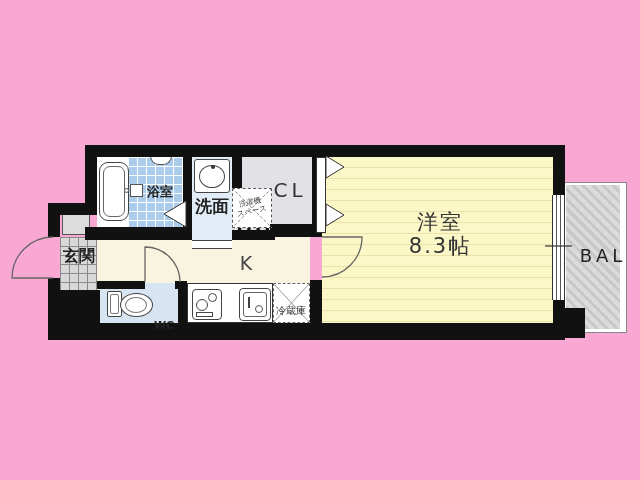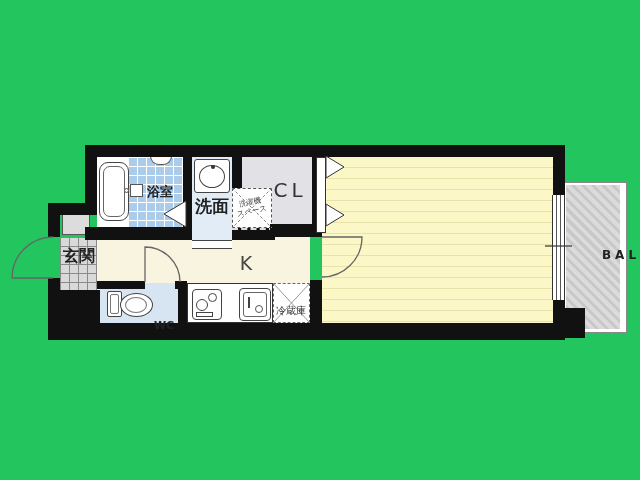--- a/index.html
+++ b/index.html
@@ -1,16 +1,16 @@
 <!DOCTYPE html>
 <html><head>
 <meta charset="utf-8">
 <style>
   html,body{margin:0;padding:0;background:#fff;}
-  .canvas{position:relative;width:640px;height:480px;background:#22c55e;overflow:hidden;
+  .canvas{position:relative;width:640px;height:480px;background:#f9a8d4;overflow:hidden;
           font-family:"DejaVu Sans",sans-serif;}
   .wall{position:absolute;background:#111;box-sizing:border-box;}
   .lbl{position:absolute;transform:translate(-50%,-50%);white-space:nowrap;color:#222;
        text-align:center;line-height:1.15;}
   .fill{position:absolute;box-sizing:border-box;}
   .tileblue{background-color:#abccea;
     background-image:linear-gradient(#ffffff 1px,transparent 1px),
                      linear-gradient(90deg,#ffffff 1px,transparent 1px);
     background-size:9px 9px;}
   .tilegray{background-color:#d9d9d9;
@@ -113,15 +113,19 @@
   <div class="lbl" style="left:212px;top:207px;font-size:17px;font-weight:600;">洗面</div>
   <div class="lbl" style="left:251px;top:207px;font-size:7.5px;color:#444;transform:translate(-50%,-50%) rotate(-12deg);">
     <span>洗濯機</span><br>
     <span>スペース</span>
   </div>
   <div class="lbl" style="left:290px;top:190px;font-size:20px;letter-spacing:4px;color:#333;">CL</div>
   <div class="lbl" style="left:79px;top:256px;font-size:16px;font-weight:600;">玄関</div>
   <div class="lbl" style="left:246px;top:264px;font-size:19px;color:#444;">K</div>
   <div class="lbl" style="left:164px;top:310px;font-size:11px;font-weight:bold;margin-top:16px;">WC</div>
   <div class="lbl" style="left:291px;top:303px;font-size:10px;color:#333;margin-top:8px;">冷蔵庫</div>
-  <div class="lbl" style="left:621px;top:256px;font-size:12px;font-weight:700;letter-spacing:4px;">BAL</div>
+  <div class="lbl" style="left:440px;top:234px;font-size:21px;color:#333;letter-spacing:2px;">
+    <span>洋室</span><br>
+    <span>8.3帖</span>
+  </div>
+  <div class="lbl" style="left:603px;top:256px;font-size:18px;font-weight:400;letter-spacing:4px;">BAL</div>
 
 </div>
 
 </body></html>

